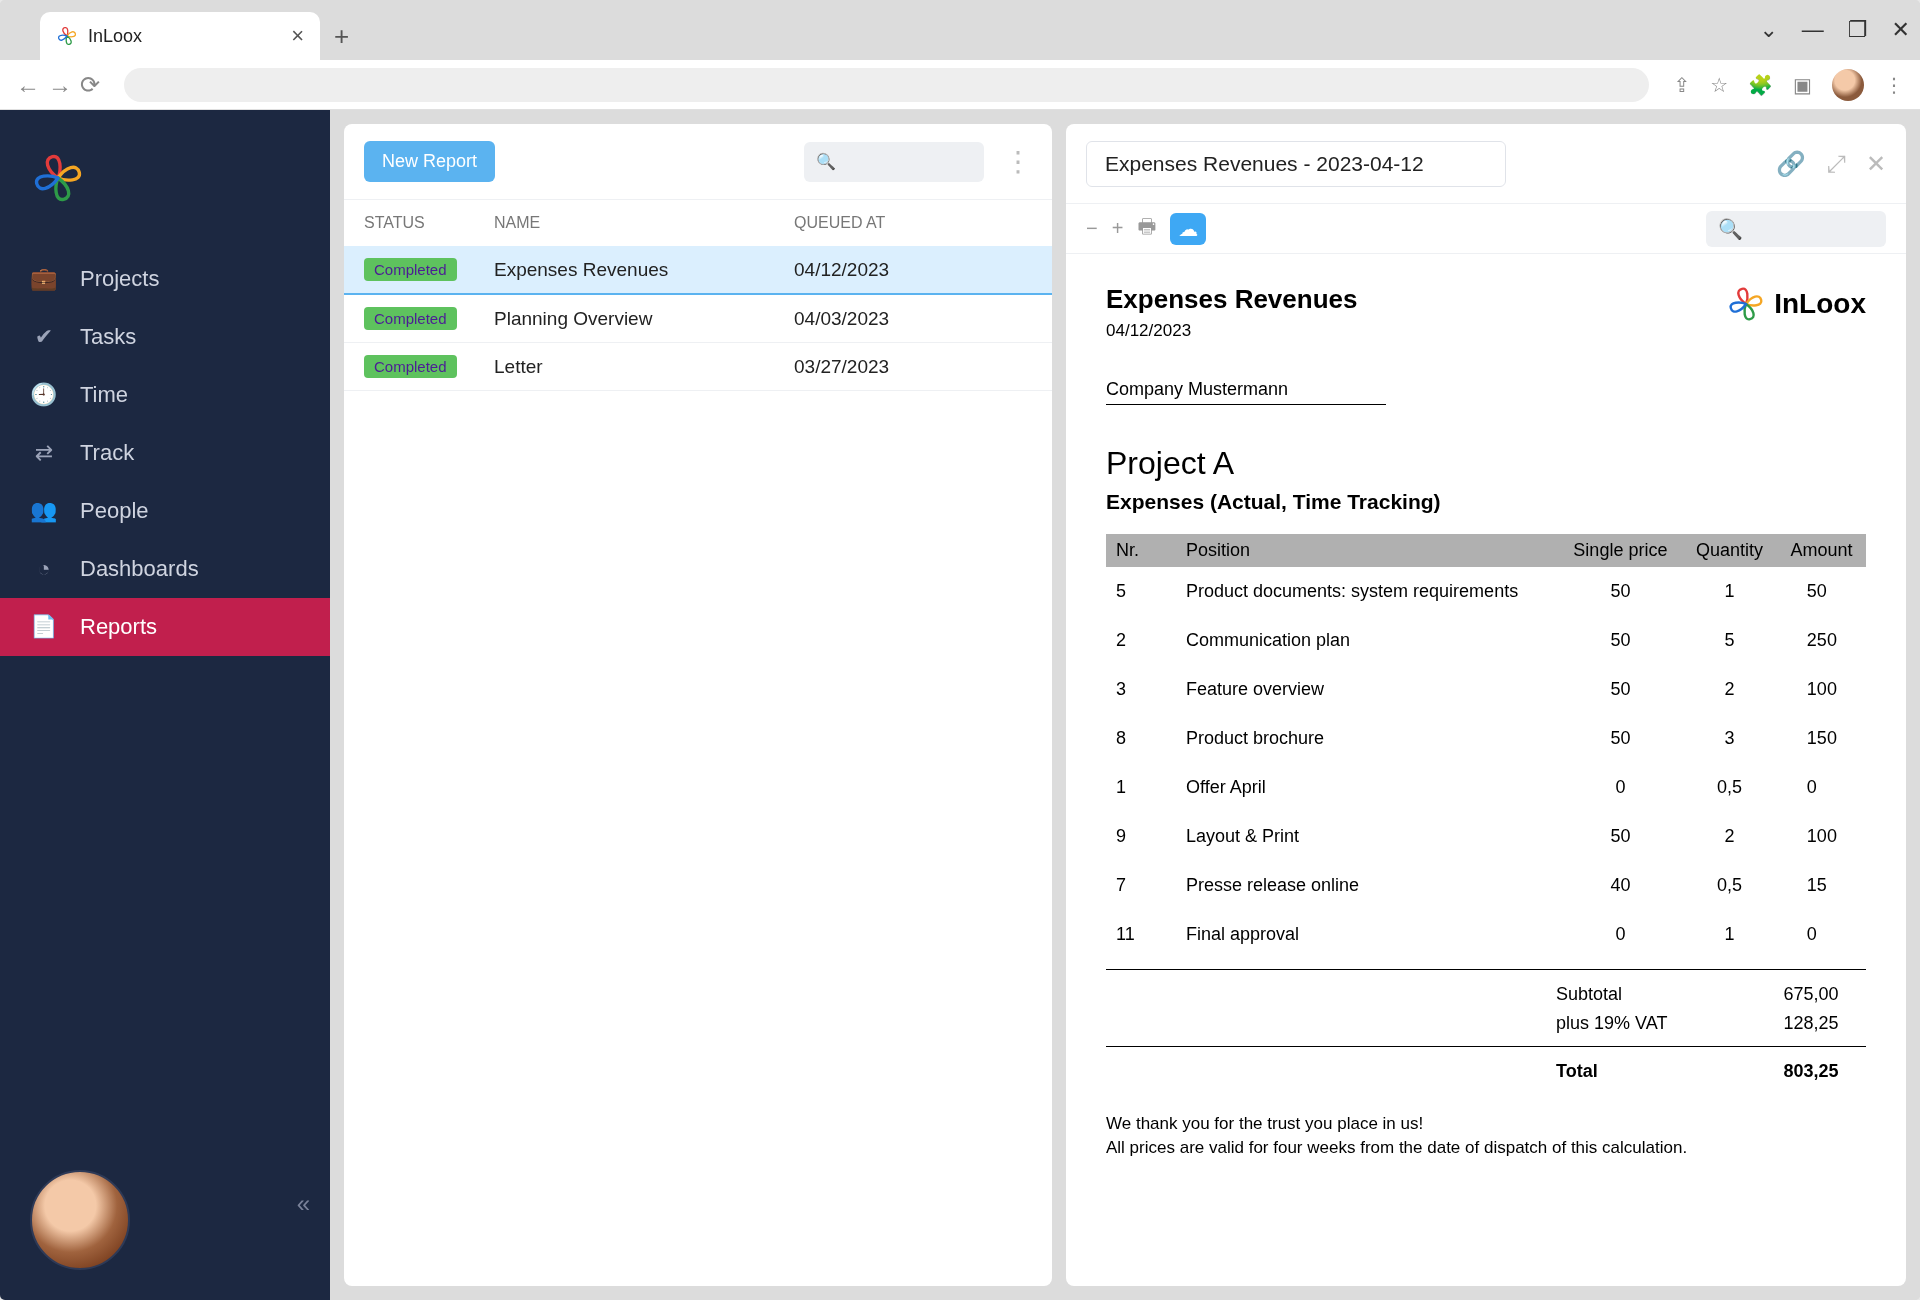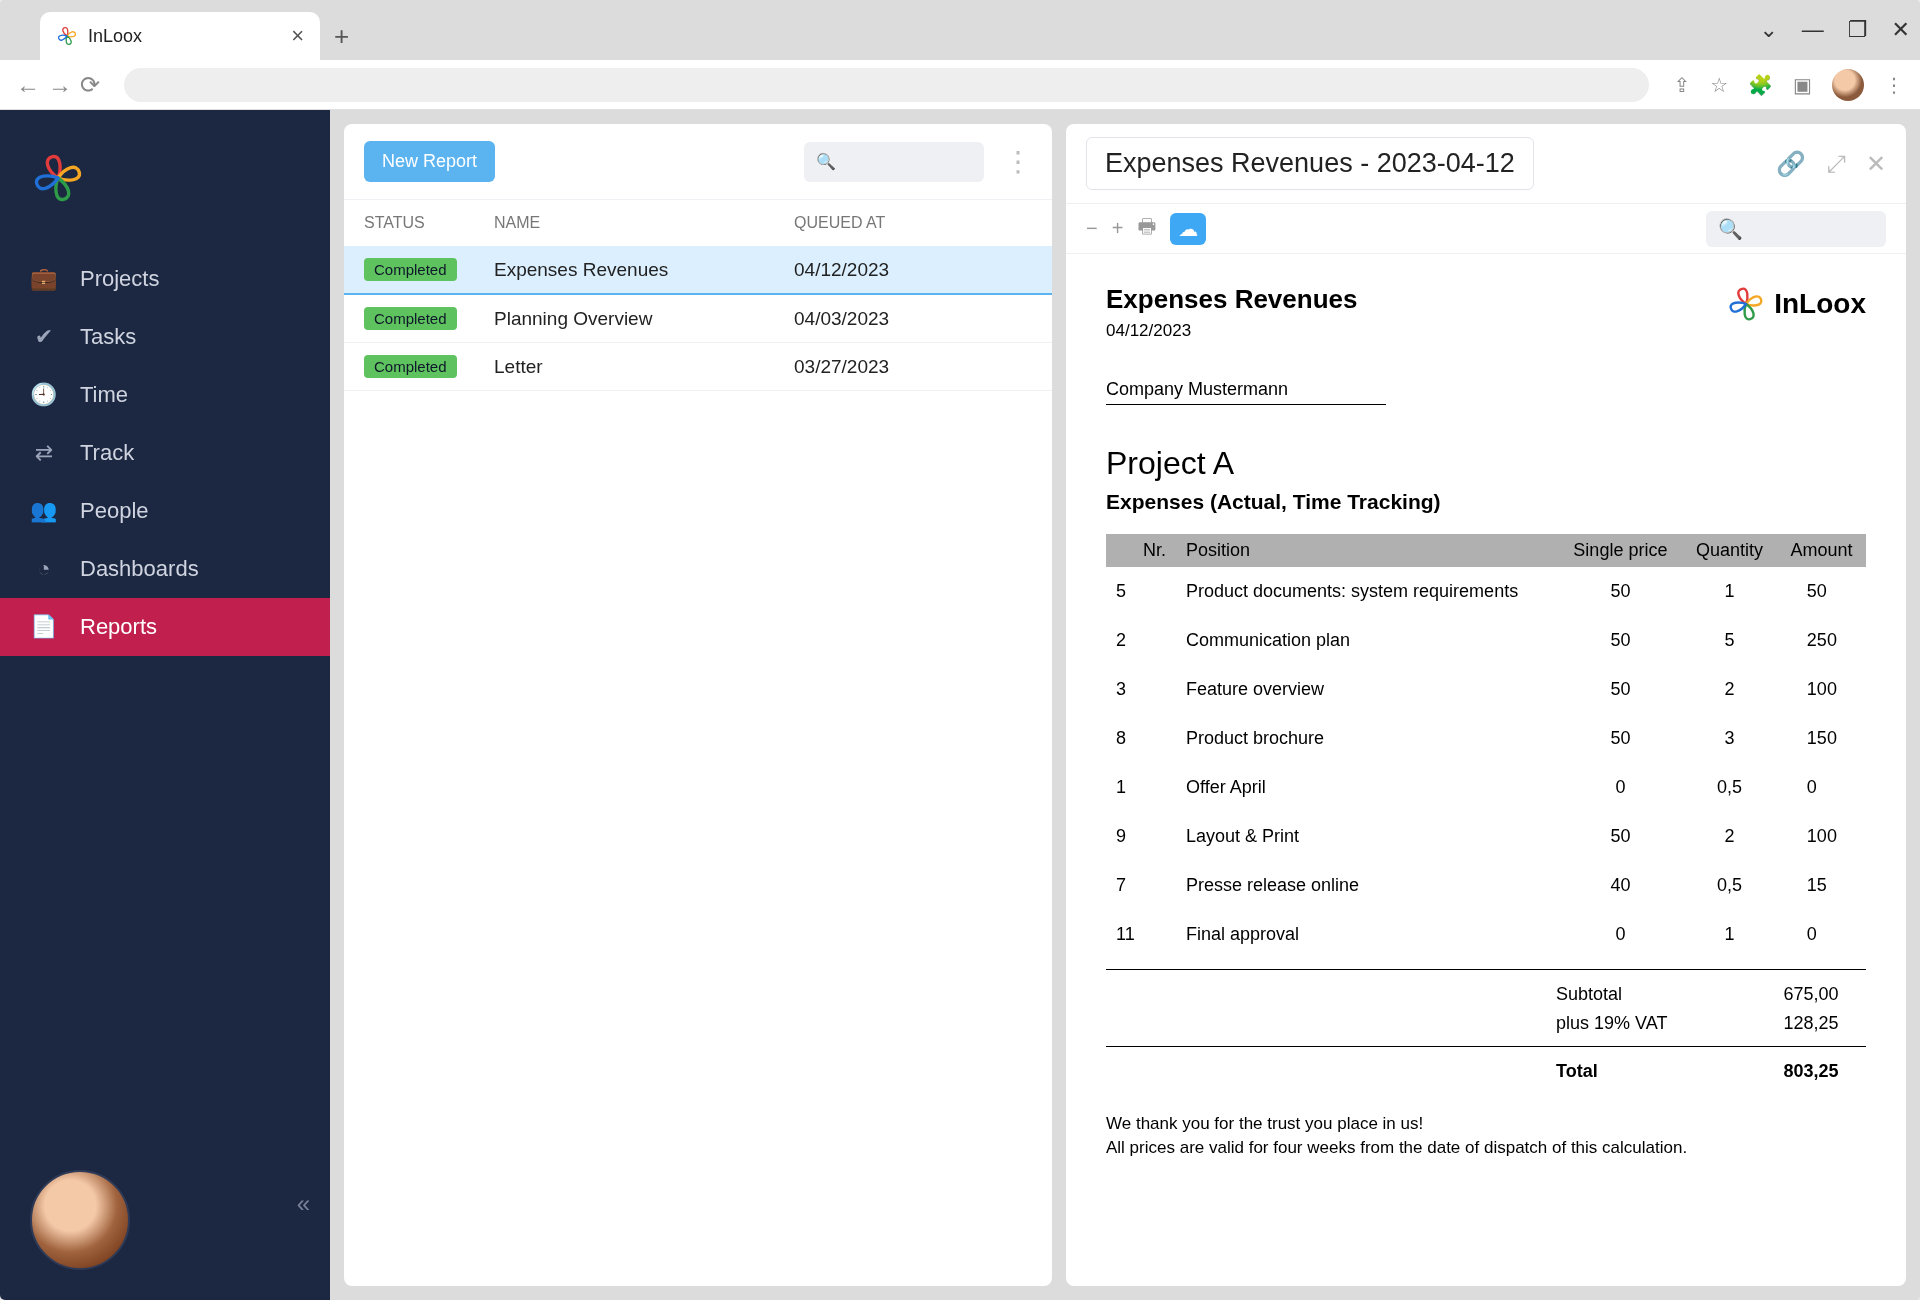--- a/index.html
+++ b/index.html
@@ -52,45 +52,45 @@
 .kebab { color: #bbb; font-size: 28px; cursor: pointer; margin-left: 8px; }
 .listcols { display: flex; padding: 14px 20px; font-size: 16px; color: #777; }
 .listcols .c1 { width: 130px; }
 .listcols .c2 { width: 300px; }
 .listcols .c3 { flex: 1; }
 .listrow { display: flex; align-items: center; padding: 12px 20px; border-bottom: 1px solid #eef0f3; font-size: 19px; color: #222; cursor: pointer; }
 .listrow.selected { background: #dbeffe; border-bottom: 2px solid #5bb3f0; }
 .listrow .c1 { width: 130px; }
 .listrow .c2 { width: 300px; }
 .listrow .c3 { flex: 1; }
-.badge { background: #5ec25e; color: #0f172a; border-radius: 4px; padding: 3px 10px; font-size: 15px; display: inline-block; }
+.badge { background: #5ec25e; color: #4c1d95; border-radius: 4px; padding: 3px 10px; font-size: 15px; display: inline-block; }
 
 
 .dethdr { height: 80px; display: flex; align-items: center; padding: 0 20px; gap: 14px; border-bottom: 1px solid #eef0f3; }
-.titlebox { border: 1px solid #e0e3e9; border-radius: 6px; padding: 10px 18px; font-size: 27px; color: #222; min-width: 420px; }
+.titlebox { border: 1px solid #e0e3e9; border-radius: 6px; padding: 10px 18px; font-size: 21px; color: #222; min-width: 420px; }
 .det-icons { margin-left: auto; display: flex; gap: 20px; color: #bbb; }
 .det-icons span { font-size: 24px; cursor: pointer; }
 .det-sub { height: 50px; display: flex; align-items: center; padding: 0 20px; gap: 14px; border-bottom: 1px solid #eef0f3; color: #999; }
 .det-sub span { font-size: 20px; cursor: pointer; }
 .cloud-btn { background: #3ea8f4; color: #fff; border-radius: 6px; padding: 4px 8px; display: inline-flex; align-items: center; }
 .srch2 { margin-left: auto; width: 180px; height: 36px; background: #eef0f3; border-radius: 6px; display: flex; align-items: center; padding: 0 12px; color: #aaa; }
 
 .report-body { padding: 30px 40px; overflow-y: auto; flex: 1; font-family: Arial, sans-serif; color: #000; }
 .rep-top { display: flex; justify-content: space-between; align-items: flex-start; }
 .rep-title { font-size: 26px; font-weight: 700; }
 .rep-date { font-size: 17px; margin-top: 6px; }
 .rep-brand { display: flex; align-items: center; gap: 8px; }
 .rep-brand-text { font-size: 28px; font-weight: 700; }
 .company { margin-top: 38px; border-bottom: 1px solid #000; display: inline-block; min-width: 280px; font-size: 18px; padding-bottom: 4px; }
 .proj { font-size: 32px; font-weight: 400; margin-top: 40px; }
 .subtitle { font-size: 21px; font-weight: 700; margin-top: 8px; }
 
 .exp-table { width: 100%; border-collapse: collapse; margin-top: 20px; font-size: 18px; }
 .exp-table thead th { background: #b0b0b0; text-align: left; padding: 6px 10px; font-weight: 400; }
-.exp-table thead th.num { text-align: right; width: 60px; }
+.exp-table thead th.num { text-align: left; width: 60px; }
 .exp-table thead th.m { text-align: center; }
 .exp-table tbody td { padding: 14px 10px; }
 .exp-table tbody td.num { text-align: left; width: 70px; }
 .exp-table tbody td.m { text-align: center; }
 .exp-table tbody td.amt { text-align: left; padding-left: 30px; }
 .sumsec { border-top: 1.5px solid #000; margin-top: 10px; padding-top: 14px; display: flex; flex-direction: column; gap: 8px; font-size: 18px; }
 .sumrow { display: flex; }
 .sumrow .lbl { margin-left: auto; width: 200px; }
 .sumrow .val { width: 110px; text-align: center; }
 .sumsec.total { border-top: 1.5px solid #000; margin-top: 12px; padding-top: 14px; font-weight: 700; }

